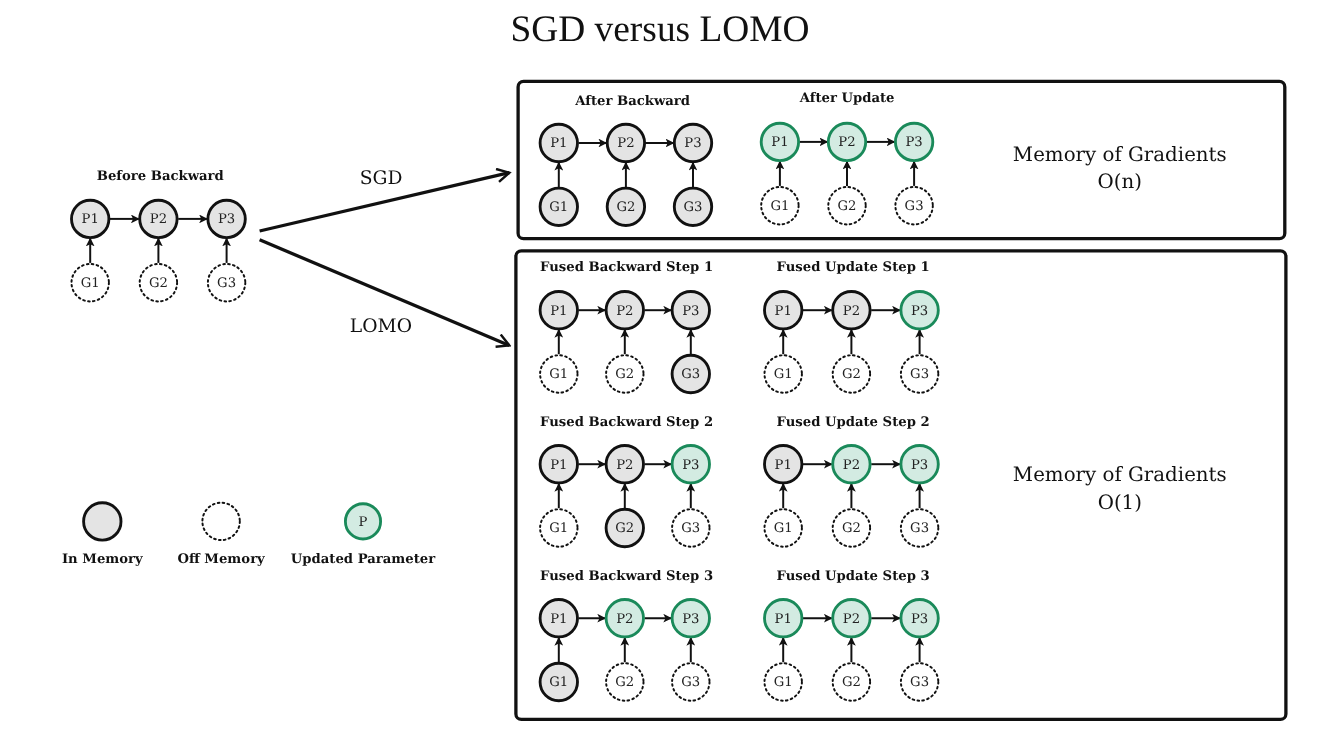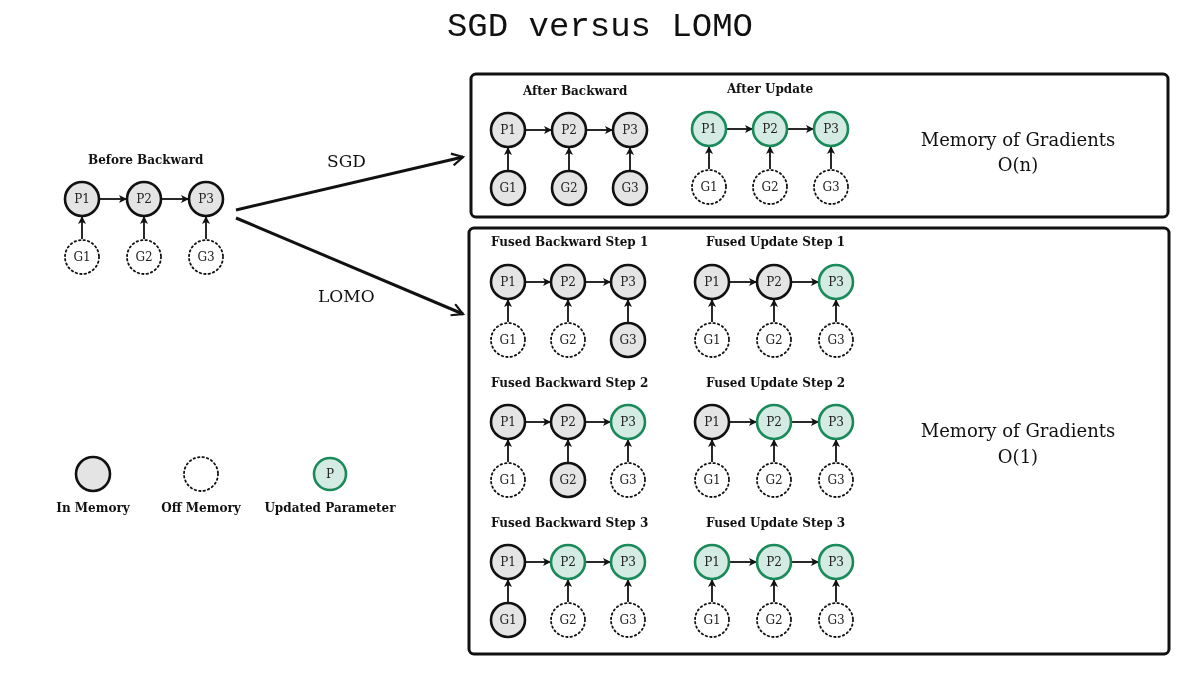--- a/index.html
+++ b/index.html
@@ -1,17 +1,17 @@
 <!DOCTYPE html>
 <html><head>
 <meta charset="utf-8">
 <style>
   html, body { margin:0; padding:0; background:#ffffff; }
   body { width:1200px; height:676px; position:relative; overflow:hidden; font-family:"DejaVu Serif", serif; }
-  #title { position:absolute; left:0; width:1200px; top:8px; text-align:center; font-family:Liberation Mono, monospace; font-size:34px; color:#111; }
+  #title { position:absolute; left:0; width:1200px; top:8px; text-align:center; font-family:Liberation Serif, serif; font-size:34px; color:#111; }
   svg { position:absolute; left:0; top:0; }
   .lbl { font-family:"DejaVu Serif", serif; font-size:12px; fill:#111; font-weight:bold; }
   .node-text { font-family:"DejaVu Serif", serif; font-size:12px; fill:#222; text-anchor:middle; dominant-baseline:central; }
   .big { font-family:"DejaVu Serif", serif; font-size:18px; fill:#111; text-anchor:middle; }
   .arrowlbl { font-family:"DejaVu Serif", serif; font-size:17px; fill:#111; }
 </style>
 </head>
 <body>
 
 <div id="title">SGD versus LOMO</div>

